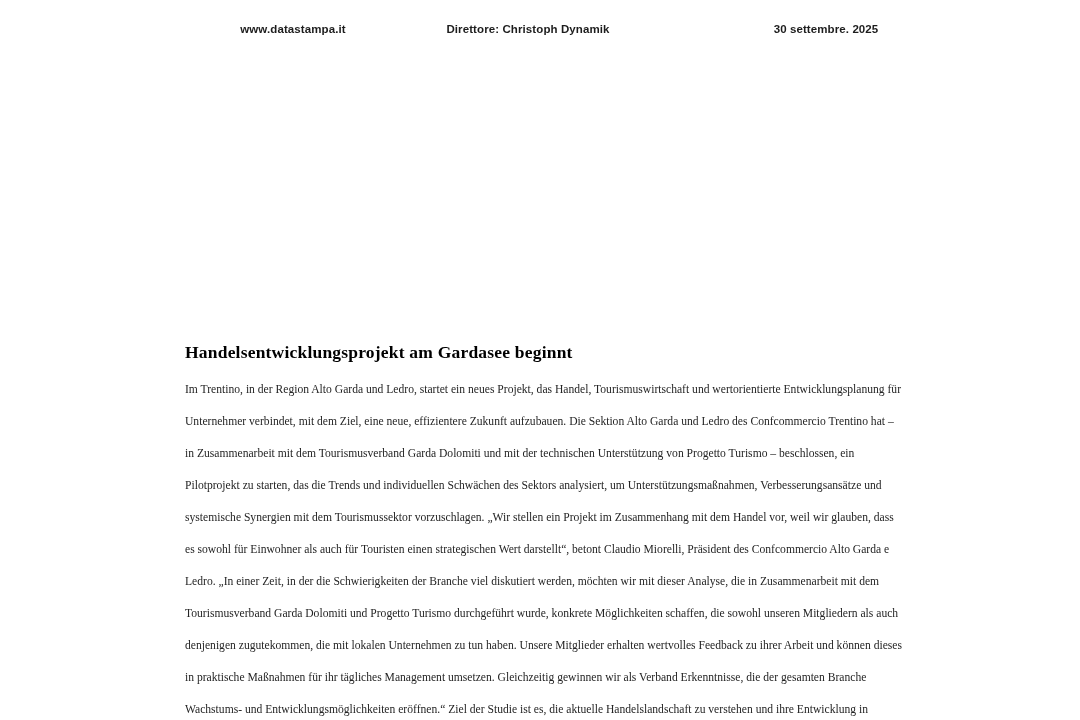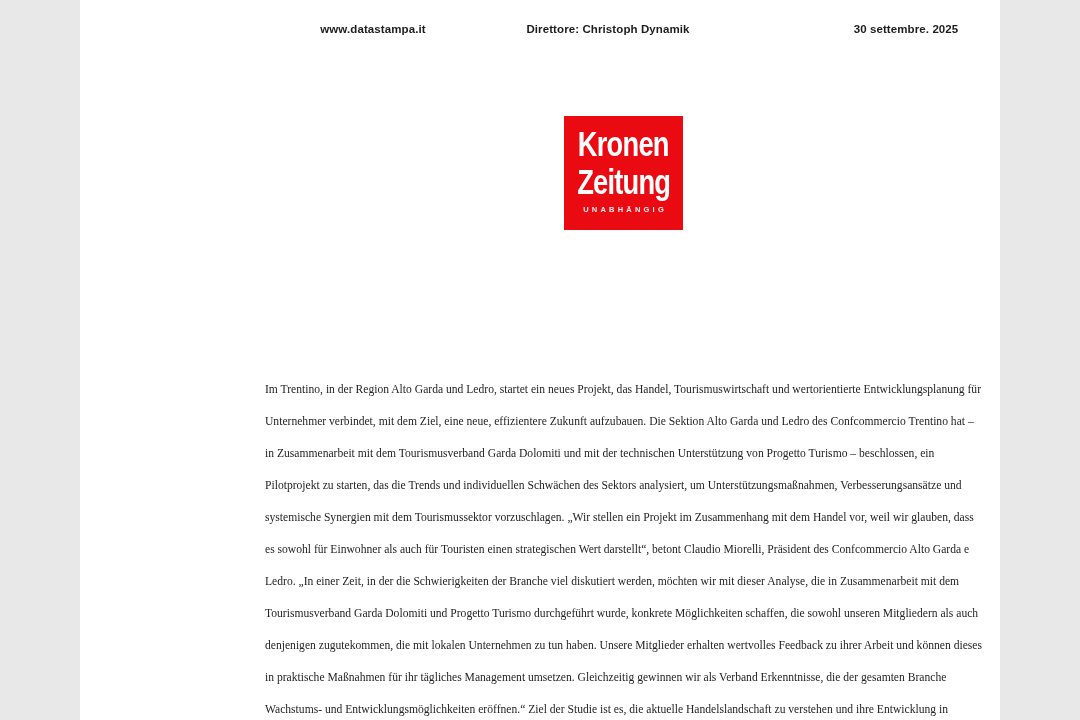--- a/index.html
+++ b/index.html
@@ -1,19 +1,19 @@
 <!DOCTYPE html>
 <html><head>
 <meta charset="utf-8">
 <style>
   * { margin: 0; padding: 0; box-sizing: border-box; }
   html, body { background: #e8e8e8; }
   .page {
     position: relative;
-    width: 920px;
+    width: 1080px;
     height: 720px;
     margin: 0 auto;
     background: #ffffff;
     overflow: hidden;
     font-family: "Liberation Serif", serif;
     color: #1c1c1c;
   }
   
   .meta { 
     position: absolute;
@@ -94,22 +94,18 @@
 <body>
 
 <div class="page">
 
   <div class="meta website">www.datastampa.it</div>
 
   <div class="meta director">Direttore: Christoph Dynamik</div>
 
   <div class="meta date">30 settembre. 2025</div>
 
-  <div class="logo" style="background: rgb(234, 10, 18);">
-    <div class="word" style="color: rgb(255, 255, 255);">Kronen</div>
-    <div class="word" style="color: rgb(255, 255, 255);">Zeitung</div>
-    <div class="tagline">UNABHÄNGIG</div>
-  </div>
 
+  <h1 class="headline">Handelsentwicklungsprojekt am Gardasee beginnt</h1>
 
   <p class="body-text">Im Trentino, in der Region Alto Garda und Ledro, startet ein neues Projekt, das Handel, Tourismuswirtschaft und wertorientierte Entwicklungsplanung für Unternehmer verbindet, mit dem Ziel, eine neue, effizientere Zukunft aufzubauen. Die Sektion Alto Garda und Ledro des Confcommercio Trentino hat – in Zusammenarbeit mit dem Tourismusverband Garda Dolomiti und mit der technischen Unterstützung von Progetto Turismo – beschlossen, ein Pilotprojekt zu starten, das die Trends und individuellen Schwächen des Sektors analysiert, um Unterstützungsmaßnahmen, Verbesserungsansätze und systemische Synergien mit dem Tourismussektor vorzuschlagen. „Wir stellen ein Projekt im Zusammenhang mit dem Handel vor, weil wir glauben, dass es sowohl für Einwohner als auch für Touristen einen strategischen Wert darstellt“, betont Claudio Miorelli, Präsident des Confcommercio Alto Garda e Ledro. „In einer Zeit, in der die Schwierigkeiten der Branche viel diskutiert werden, möchten wir mit dieser Analyse, die in Zusammenarbeit mit dem Tourismusverband Garda Dolomiti und Progetto Turismo durchgeführt wurde, konkrete Möglichkeiten schaffen, die sowohl unseren Mitgliedern als auch denjenigen zugutekommen, die mit lokalen Unternehmen zu tun haben. Unsere Mitglieder erhalten wertvolles Feedback zu ihrer Arbeit und können dieses in praktische Maßnahmen für ihr tägliches Management umsetzen. Gleichzeitig gewinnen wir als Verband Erkenntnisse, die der gesamten Branche Wachstums- und Entwicklungsmöglichkeiten eröffnen.“ Ziel der Studie ist es, die aktuelle Handelslandschaft zu verstehen und ihre Entwicklung in anderen Bereichen zu analysieren, um Best Practices und Trends zu identifizieren. Vorphasen für Testkunden sollen die operative Dynamik von Unternehmen partizipativ identifizieren, individuelle und systemische Probleme hervorheben und anschließend Korrekturmaßnahmen wie Generationswechsel, Werbe- und Vertriebsansatz sowie strategische Vision umsetzen.</p>
 
 </div>
 
 </body></html>

